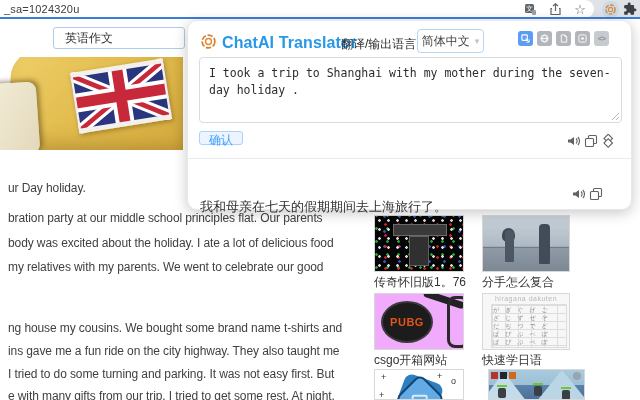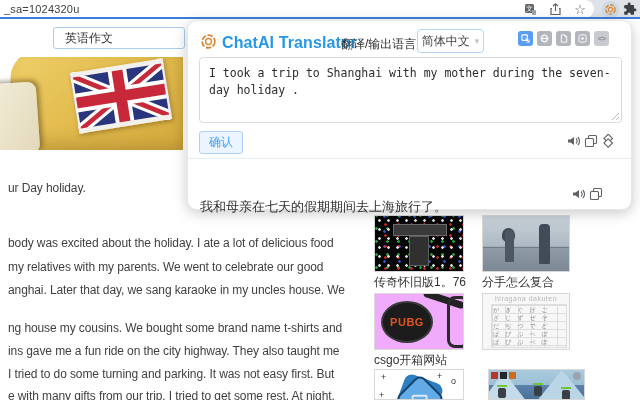--- a/index.html
+++ b/index.html
@@ -83,21 +83,21 @@
   .pp-select { position:absolute; left:229px; top:8px; width:67px; height:24px; border:1px solid #b5d7f5; border-radius:4px; background:#fff; display:flex; align-items:center; justify-content:center; gap:5px; font-size:12px; color:#444; cursor:pointer; }
   .pp-select .chev { font-size:9px; color:#b9c3cc; }
   .pp-btns { position:absolute; left:330px; top:10px; display:flex; gap:4px; }
   .pp-btn { width:15px; height:15px; border-radius:3px; display:flex; align-items:center; justify-content:center; color:#fff; font-size:8px; }
   .pp-btn.active { background:#5b9cf5; }
   .pp-btn.gray { background:#b2b6bb; }
   .pp-btn.light { background:#c7cbd0; color:#8d9298; font-size:8px; font-weight:bold; letter-spacing:-1px; }
   .pp-tawrap { position:absolute; left:11px; top:36px; width:423px; height:66px; }
   .pp-textarea { width:423px; height:66px; resize:none; border:1px solid #d8dcdf; border-radius:4px; padding:7px 9px; font-family:"DejaVu Sans Mono", monospace; font-size:11.5px; line-height:17px; color:#2d2d2d; outline:none; background:#fff; }
   .resize-corner { position:absolute; right:2px; bottom:2px; width:9px; height:9px; pointer-events:none; }
-  .pp-confirm { position:absolute; left:11px; top:110px; height:23px; padding:0 9px; background:#ecf5ff; border:1px solid #abd3f8; border-radius:3px; color:#409eff; font-size:12px; font-family:"Liberation Sans",sans-serif; cursor:pointer; }
+  .pp-confirm { position:absolute; left:11px; top:110px; height:14px; padding:0 9px; background:#ecf5ff; border:1px solid #abd3f8; border-radius:3px; color:#409eff; font-size:12px; font-family:"Liberation Sans",sans-serif; cursor:pointer; }
   .icon-btn { position:absolute; width:14px; height:14px; color:#606266; cursor:pointer; }
   .pp-divider { position:absolute; left:0; top:137px; width:100%; height:1px; background:#e8ecf0; }
   .pp-result { position:absolute; left:12px; top:145px; width:420px; font-size:13px; color:#303133;margin-top:32px; }
 </style>
 </head>
 <body>
 
 <div class="screen">
 
   <div class="toolbar">
@@ -144,23 +144,23 @@
         <path d="M0 0L60 36M60 0L0 36" stroke="#fff" stroke-width="7"></path>
         <path d="M0 0L60 36M60 0L0 36" stroke="#c8293a" stroke-width="3"></path>
         <path d="M30 0V36M0 18H60" stroke="#fff" stroke-width="12"></path>
         <path d="M30 0V36M0 18H60" stroke="#c8293a" stroke-width="7"></path>
         <rect width="60" height="36" fill="none" stroke="#f2f0ec" stroke-width="3"></rect>
       </svg>
     </div>
   </div>
 
   <div class="article-line" style="top:181px">ur Day holiday.</div>
+  <div class="article-line" style="top:211px">bration party at our middle school principles flat. Our parents</div>
   <div class="article-line" style="top:236px">body was excited about the holiday. I ate a lot of delicious food</div>
   <div class="article-line" style="top:260px">my relatives with my parents. We went to celebrate our good</div>
-  <div class="article-line" style="top:283px">anghai. Later that day, we sang karaoke in my uncles house. We</div>
   <div class="article-line" style="top:321px">ng house my cousins. We bought some brand name t-shirts and</div>
   <div class="article-line" style="top:344px">ins gave me a fun ride on the city highway. They also taught me</div>
   <div class="article-line" style="top:367px">I tried to do some turning and parking. It was not easy first. But</div>
   <div class="article-line" style="top:389px">e with many gifts from our trip. I tried to get some rest. At night,</div>
 
   <div class="thumb t-legend" style="left:374px; top:215px; width:90px; height:57px;">
     <div class="block1"></div>
     <div class="block2"></div>
   </div>
   <div class="thumb t-break" style="left:482px; top:215px; width:88px; height:57px;">
@@ -182,20 +182,21 @@
   <div class="thumb t-hira" style="left:482px; top:293px; width:88px; height:57px;">
     <div class="h-title">hiragana dakuten</div>
     <div class="grid"></div>
     <div class="h-row" style="top:12px">がぎぐげご</div>
     <div class="h-row" style="top:20px">ざじずぜぞ</div>
     <div class="h-row" style="top:28px">だぢづでど</div>
     <div class="h-row" style="top:36px">ばびぶべぼ</div>
     <div class="h-row" style="top:44px">ぱぴぷぺぽ</div>
   </div>
   <div class="caption" style="left:374px; top:352px; width:90px;">csgo开箱网站</div>
+  <div class="caption" style="left:482px; top:352px; width:88px;">快速学日语</div>
 
   <div class="thumb t-splash" style="left:374px; top:369px; width:90px; height:31px;">
     <div class="splash1"></div>
     <div class="splash2">
         <div class="gun"></div>
       </div>
     <span class="mark" style="left:6px; top:2px">+</span>
     <span class="mark" style="left:62px; top:1px">+</span>
     <span class="mark" style="left:76px; top:6px">o</span>
     <span class="mark" style="left:4px; top:20px">+</span>

